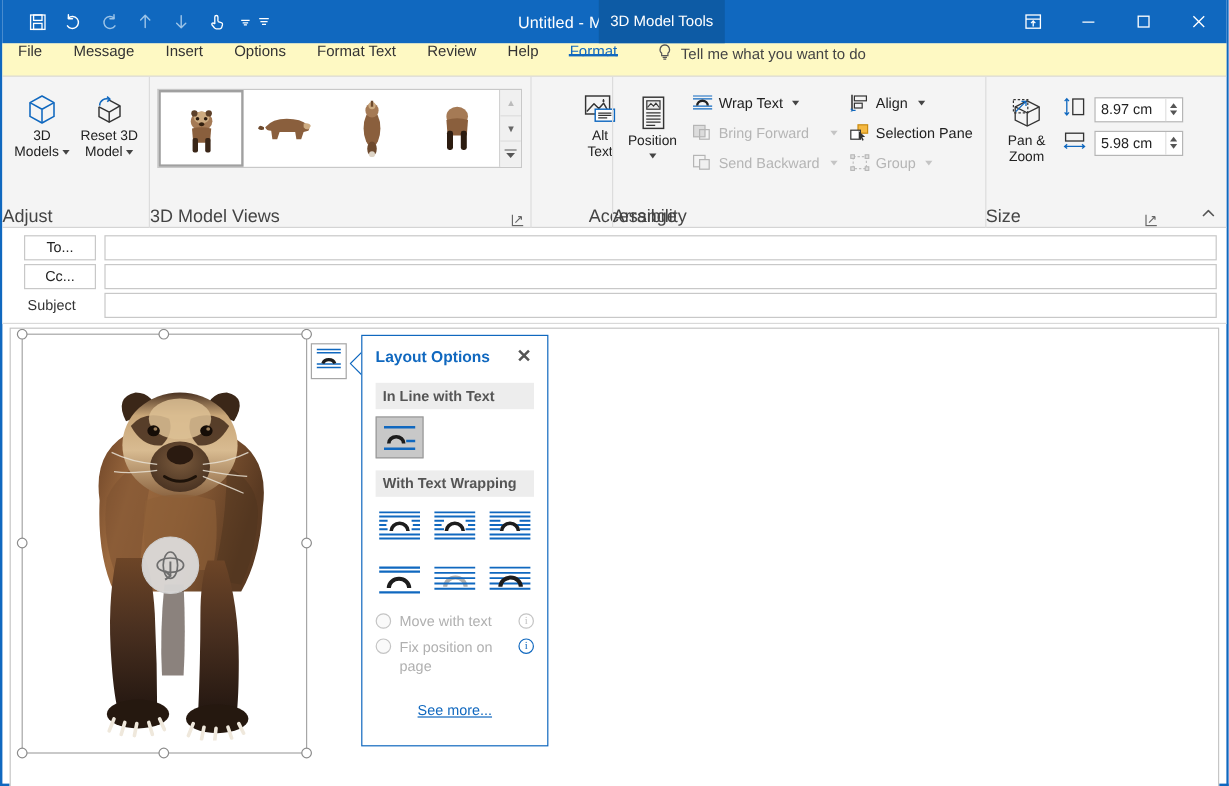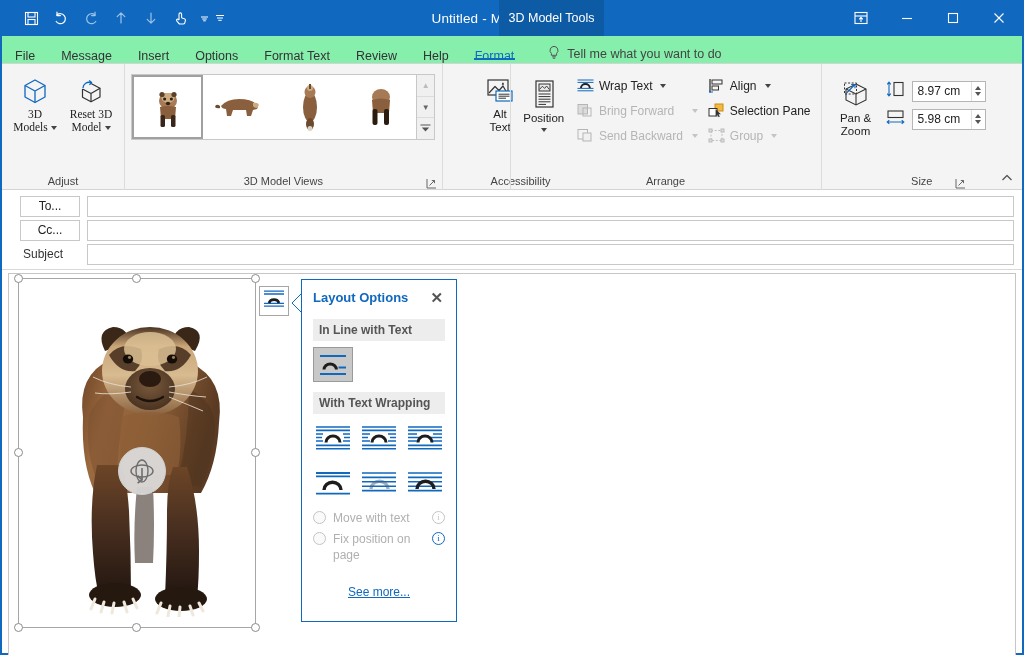--- a/index.html
+++ b/index.html
@@ -61,23 +61,23 @@
   }
   .wbtn {
     width: 46px; height: 36px;
     display: flex; align-items: center; justify-content: center;
     color: #fff;
   }
 
   
   .menubar {
     height: 28px;
-    background: #86efac;
+    background: #fef9c3;
     display: flex;
-    align-items: flex-end;
+    align-items: flex-start;
     border-bottom: 1px solid #d4d4d4;
     font-size: 12.5px;
     color: #333;
   }
   .mtab {
     padding: 0 13px;
     display: flex; align-items: center;
     position: relative;
     white-space: nowrap;
   }
@@ -104,22 +104,21 @@
     position: relative;
     height: 126px;
     display: flex;
     flex-direction: column;
     padding-top: 4px;
   }
   .rgroup + .rgroup { border-left: 1px solid #dcdcdc; }
   .rgroup-body { flex: 1; display: flex; align-items: flex-start; padding: 2px 5px 0 5px; }
   .rgroup-label {
     height: 18px; line-height: 18px;
-    text-align: center;
-    font-size: 11px; color: #444;
+    font-size: 15px; color: #444;
     position: relative;
   }
   .dlg-launcher {
     position: absolute; right: 4px; bottom: 2px;
     width: 12px; height: 12px;
     color: #666;
   }
   .bigbtn {
     width: 60px;
     display: flex; flex-direction: column; align-items: center;
@@ -447,21 +446,21 @@
             <path d="M5.2 11.8 L8.8 11.8 M5.8 13.2 L8.2 13.2" stroke="#555" stroke-width="1"></path>
           </svg>
       </span>
       <span>Tell me what you want to do</span>
     </div>
   </div>
 
   <div class="ribbon">
 
     <div class="rgroup" style="width:122px;">
-      <div class="rgroup-body" style="justify-content:flex-start;font-family:Liberation Serif, serif;">
+      <div class="rgroup-body" style="justify-content:flex-start;">
         <div class="bigbtn">
           <span class="ico">
             <svg width="30" height="30" viewBox="0 0 30 30">
                 <path d="M15 4 L25 9.5 L25 21 L15 26.5 L5 21 L5 9.5 Z" fill="none" stroke="#1068bf" stroke-width="1.3" stroke-linejoin="round"></path>
                 <path d="M5 9.5 L15 15 L25 9.5 M15 15 L15 26.5" fill="none" stroke="#1068bf" stroke-width="1.3" stroke-linejoin="round"></path>
               </svg>
           </span>
           <span>3D</span>
           <span><span>Models</span><i class="caret-d"></i></span>
         </div>

